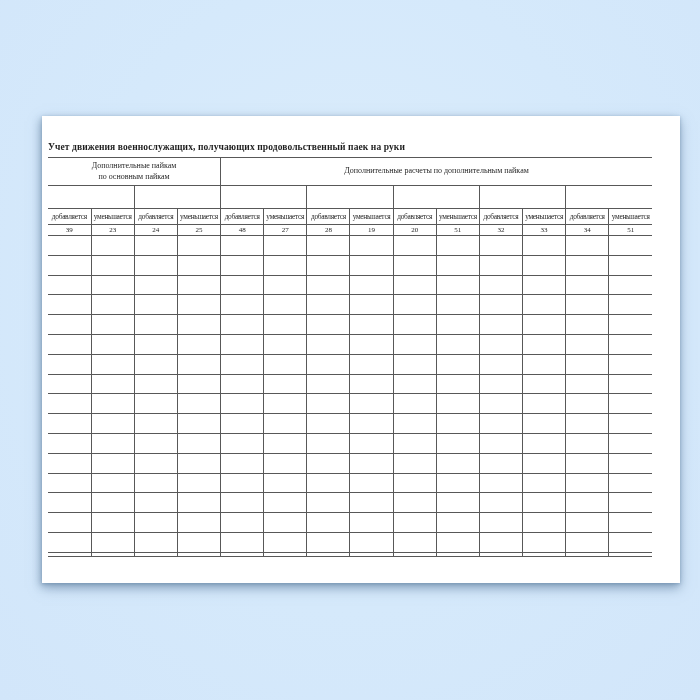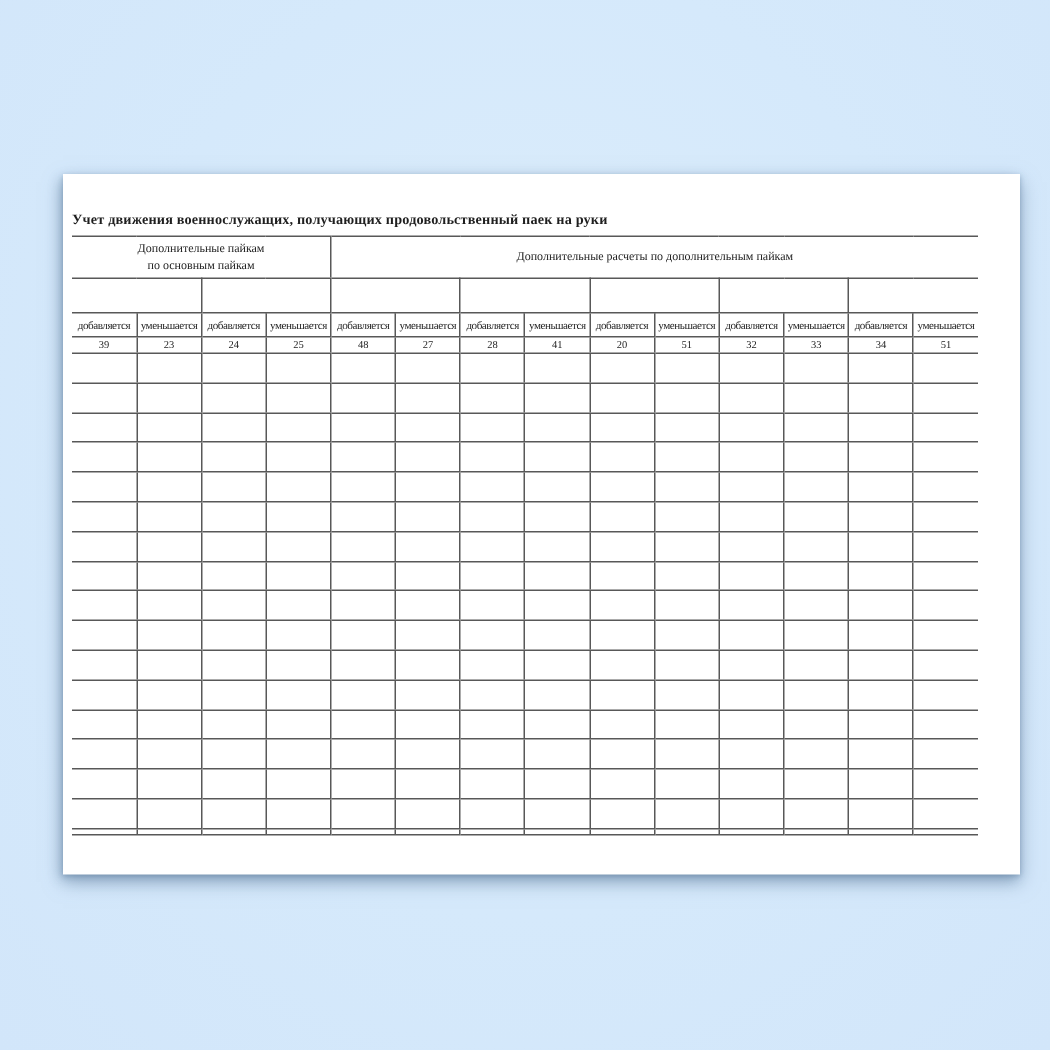--- a/index.html
+++ b/index.html
@@ -113,21 +113,21 @@
             <td class="v">уменьшается</td>
           </tr>
           <tr class="numbers-row">
             <td>39</td>
             <td class="v">23</td>
             <td class="v">24</td>
             <td class="v">25</td>
             <td class="v">48</td>
             <td class="v">27</td>
             <td class="v">28</td>
-            <td class="v">41</td>
+            <td class="v">19</td>
             <td class="v">20</td>
             <td class="v">51</td>
             <td class="v">32</td>
             <td class="v">33</td>
             <td class="v">34</td>
             <td class="v">51</td>
           </tr>
           <tr class="data-row">
             <td></td>
             <td class="v"></td>

